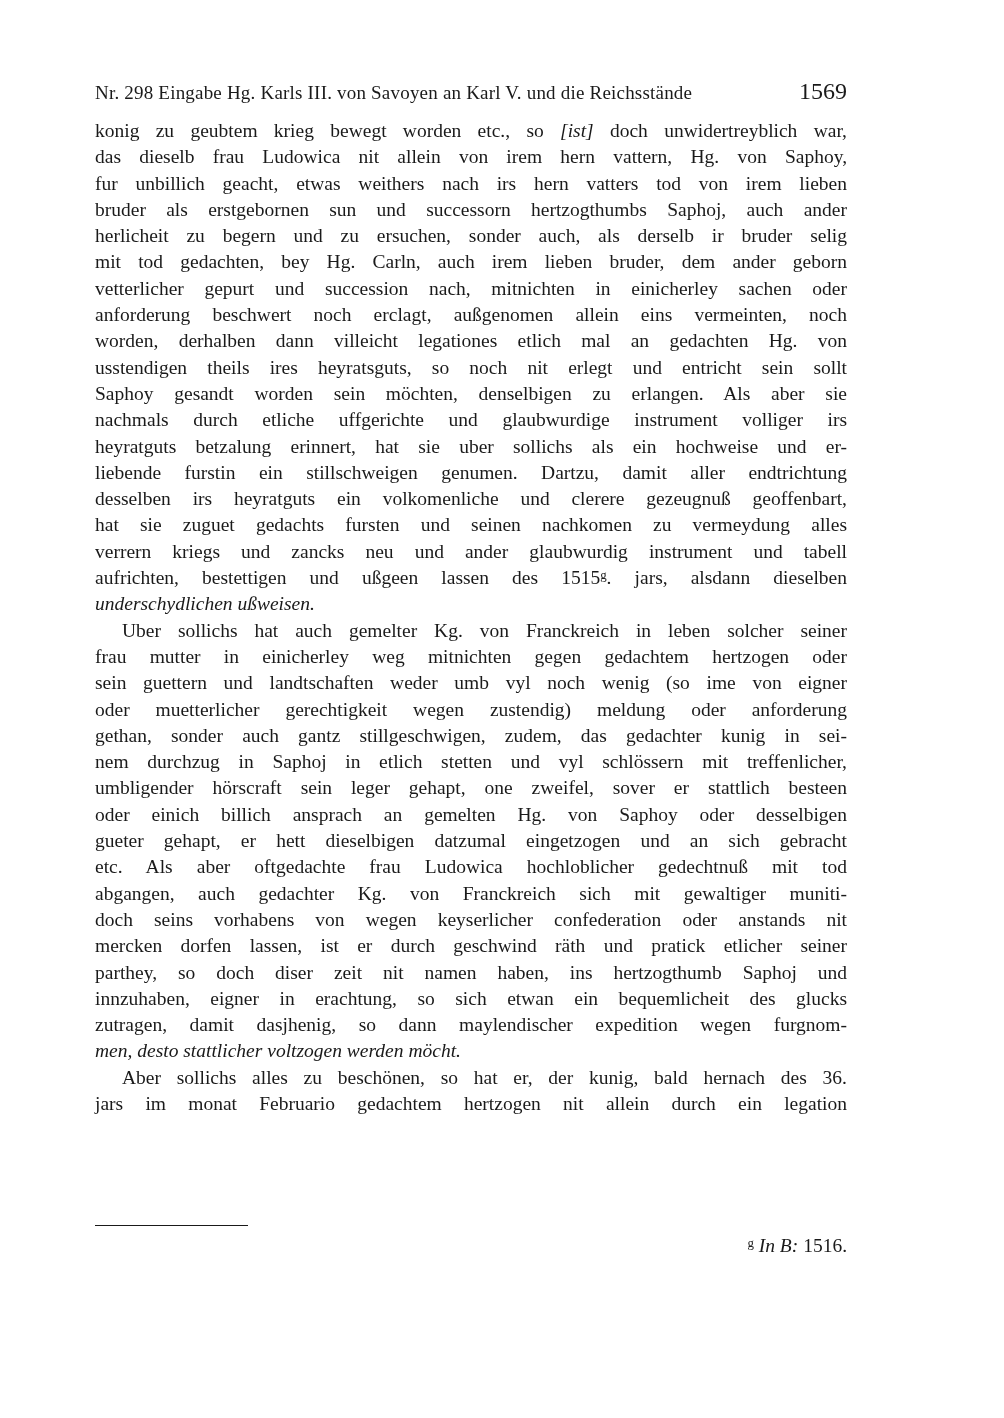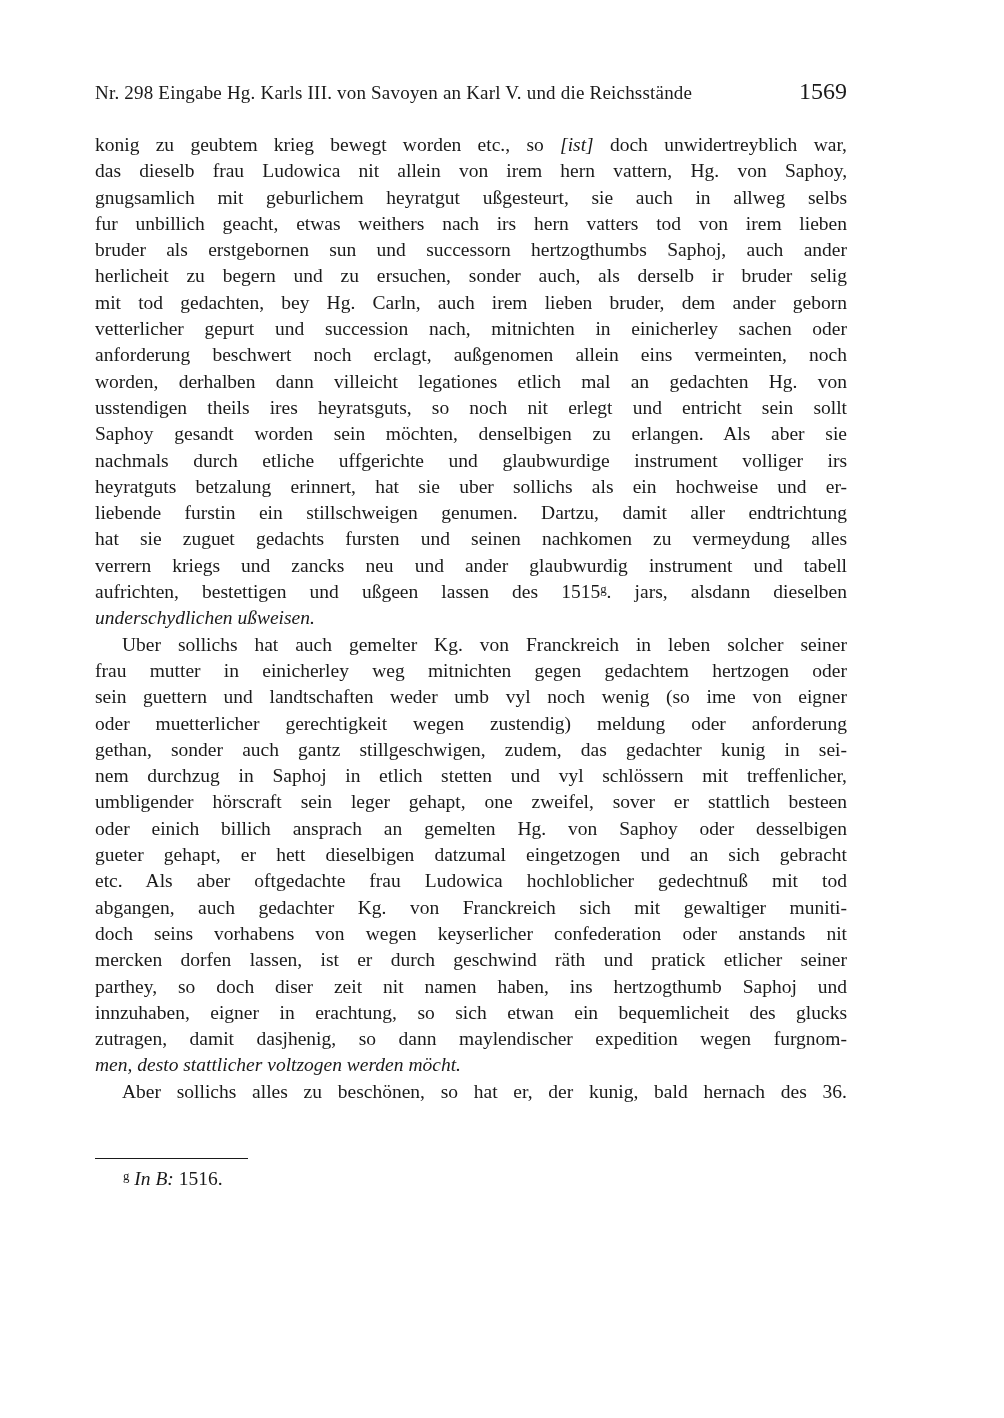--- a/index.html
+++ b/index.html
@@ -31,21 +31,21 @@
   }
   .running-head .head-pagenum {
     position: absolute;
     right: 0; top: -2px;
     font-size: 24px;
     line-height: 28px;
   }
   
   .text-block {
     position: absolute;
-    top: 132px; left: 95px; width: 752px;
+    top: 118px; left: 95px; width: 752px;
   }
   .paragraph { width: 752px; }
   .line {
     font-size: 19.5px;
     line-height: 26.3px;
     text-align: justify;
     text-align-last: justify;
     text-justify: inter-word;
     width: 752px;
   }
@@ -53,21 +53,21 @@
   .line.flush { text-align-last: left; font-style: italic; }
   .italic { font-style: italic; }
   .sup {
     font-size: 0.66em;
     vertical-align: 0.4em;
     line-height: 0;
   }
   
   .footnote {
     position: absolute;
-    top: 1158px; left: 95px; width: 752px;
+    top: 1225px; left: 95px; width: 752px; text-align: right;
   }
   .footnote-rule {
     width: 153px; height: 0;
     border-top: 1.5px solid #1a1a1a;
   }
   .footnote-line {
     margin-top: 5px;
     padding-left: 28px;
     font-size: 19.5px;
     line-height: 24px;
@@ -84,33 +84,33 @@
 
   <div class="running-head">
     <span class="head-title">Nr. 298 Eingabe Hg. Karls III. von Savoyen an Karl V. und die Reichsstände</span>
     <span class="head-pagenum">1569</span>
   </div>
 
   <div class="text-block">
       <div class="paragraph">
         <div class="line"><span>konig zu geubtem krieg bewegt worden etc., so </span><span class="italic">[ist]</span><span> doch unwidertreyblich war,</span></div>
         <div class="line"><span>das dieselb frau Ludowica nit allein von irem hern vattern, Hg. von Saphoy,</span></div>
-        <div class="line"><span>gnugsamlich mit geburlichem heyratgut ußgesteurt, sie auch in allweg selbs</span></div>
         <div class="line"><span>fur unbillich geacht, etwas weithers nach irs hern vatters tod von irem lieben</span></div>
         <div class="line"><span>bruder als erstgebornen sun und successorn hertzogthumbs Saphoj, auch ander</span></div>
         <div class="line"><span>herlicheit zu begern und zu ersuchen, sonder auch, als derselb ir bruder selig</span></div>
         <div class="line"><span>mit tod gedachten, bey Hg. Carln, auch irem lieben bruder, dem ander geborn</span></div>
         <div class="line"><span>vetterlicher gepurt und succession nach, mitnichten in einicherley sachen oder</span></div>
         <div class="line"><span>anforderung beschwert noch erclagt, außgenomen allein eins vermeinten, noch</span></div>
         <div class="line"><span>worden, derhalben dann villeicht legationes etlich mal an gedachten Hg. von</span></div>
         <div class="line"><span>usstendigen theils ires heyratsguts, so noch nit erlegt und entricht sein sollt</span></div>
         <div class="line"><span>Saphoy gesandt worden sein möchten, denselbigen zu erlangen. Als aber sie</span></div>
         <div class="line"><span>nachmals durch etliche uffgerichte und glaubwurdige instrument volliger irs</span></div>
         <div class="line"><span>heyratguts betzalung erinnert, hat sie uber sollichs als ein hochweise und er-</span></div>
         <div class="line"><span>liebende furstin ein stillschweigen genumen. Dartzu, damit aller endtrichtung</span></div>
+        <div class="line"><span>desselben irs heyratguts ein volkomenliche und clerere gezeugnuß geoffenbart,</span></div>
         <div class="line"><span>hat sie zuguet gedachts fursten und seinen nachkomen zu vermeydung alles</span></div>
         <div class="line"><span>verrern kriegs und zancks neu und ander glaubwurdig instrument und tabell</span></div>
         <div class="line"><span>aufrichten, bestettigen und ußgeen lassen des 1515</span><span class="sup">g</span><span>. jars, alsdann dieselben</span></div>
         <div class="line flush"><span>underschydlichen ußweisen.</span></div>
       </div>
       <div class="paragraph">
         <div class="line indent"><span>Uber sollichs hat auch gemelter Kg. von Franckreich in leben solcher seiner</span></div>
         <div class="line"><span>frau mutter in einicherley weg mitnichten gegen gedachtem hertzogen oder</span></div>
         <div class="line"><span>sein guettern und landtschaften weder umb vyl noch wenig (so ime von eigner</span></div>
         <div class="line"><span>oder muetterlicher gerechtigkeit wegen zustendig) meldung oder anforderung</span></div>
@@ -123,20 +123,21 @@
         <div class="line"><span>abgangen, auch gedachter Kg. von Franckreich sich mit gewaltiger muniti-</span></div>
         <div class="line"><span>doch seins vorhabens von wegen keyserlicher confederation oder anstands nit</span></div>
         <div class="line"><span>mercken dorfen lassen, ist er durch geschwind räth und pratick etlicher seiner</span></div>
         <div class="line"><span>parthey, so doch diser zeit nit namen haben, ins hertzogthumb Saphoj und</span></div>
         <div class="line"><span>innzuhaben, eigner in erachtung, so sich etwan ein bequemlicheit des glucks</span></div>
         <div class="line"><span>zutragen, damit dasjhenig, so dann maylendischer expedition wegen furgnom-</span></div>
         <div class="line flush"><span>men, desto stattlicher voltzogen werden möcht.</span></div>
       </div>
       <div class="paragraph">
         <div class="line indent"><span>Aber sollichs alles zu beschönen, so hat er, der kunig, bald hernach des 36.</span></div>
+        <div class="line"><span>jars im monat Februario gedachtem hertzogen nit allein durch ein legation</span></div>
       </div>
     </div>
 
   <div class="footnote">
     <div class="footnote-rule"></div>
     <div class="footnote-line">
       <span class="fn-marker">g</span>
       <span> </span>
       <span class="italic">In B:</span>
       <span> </span>

